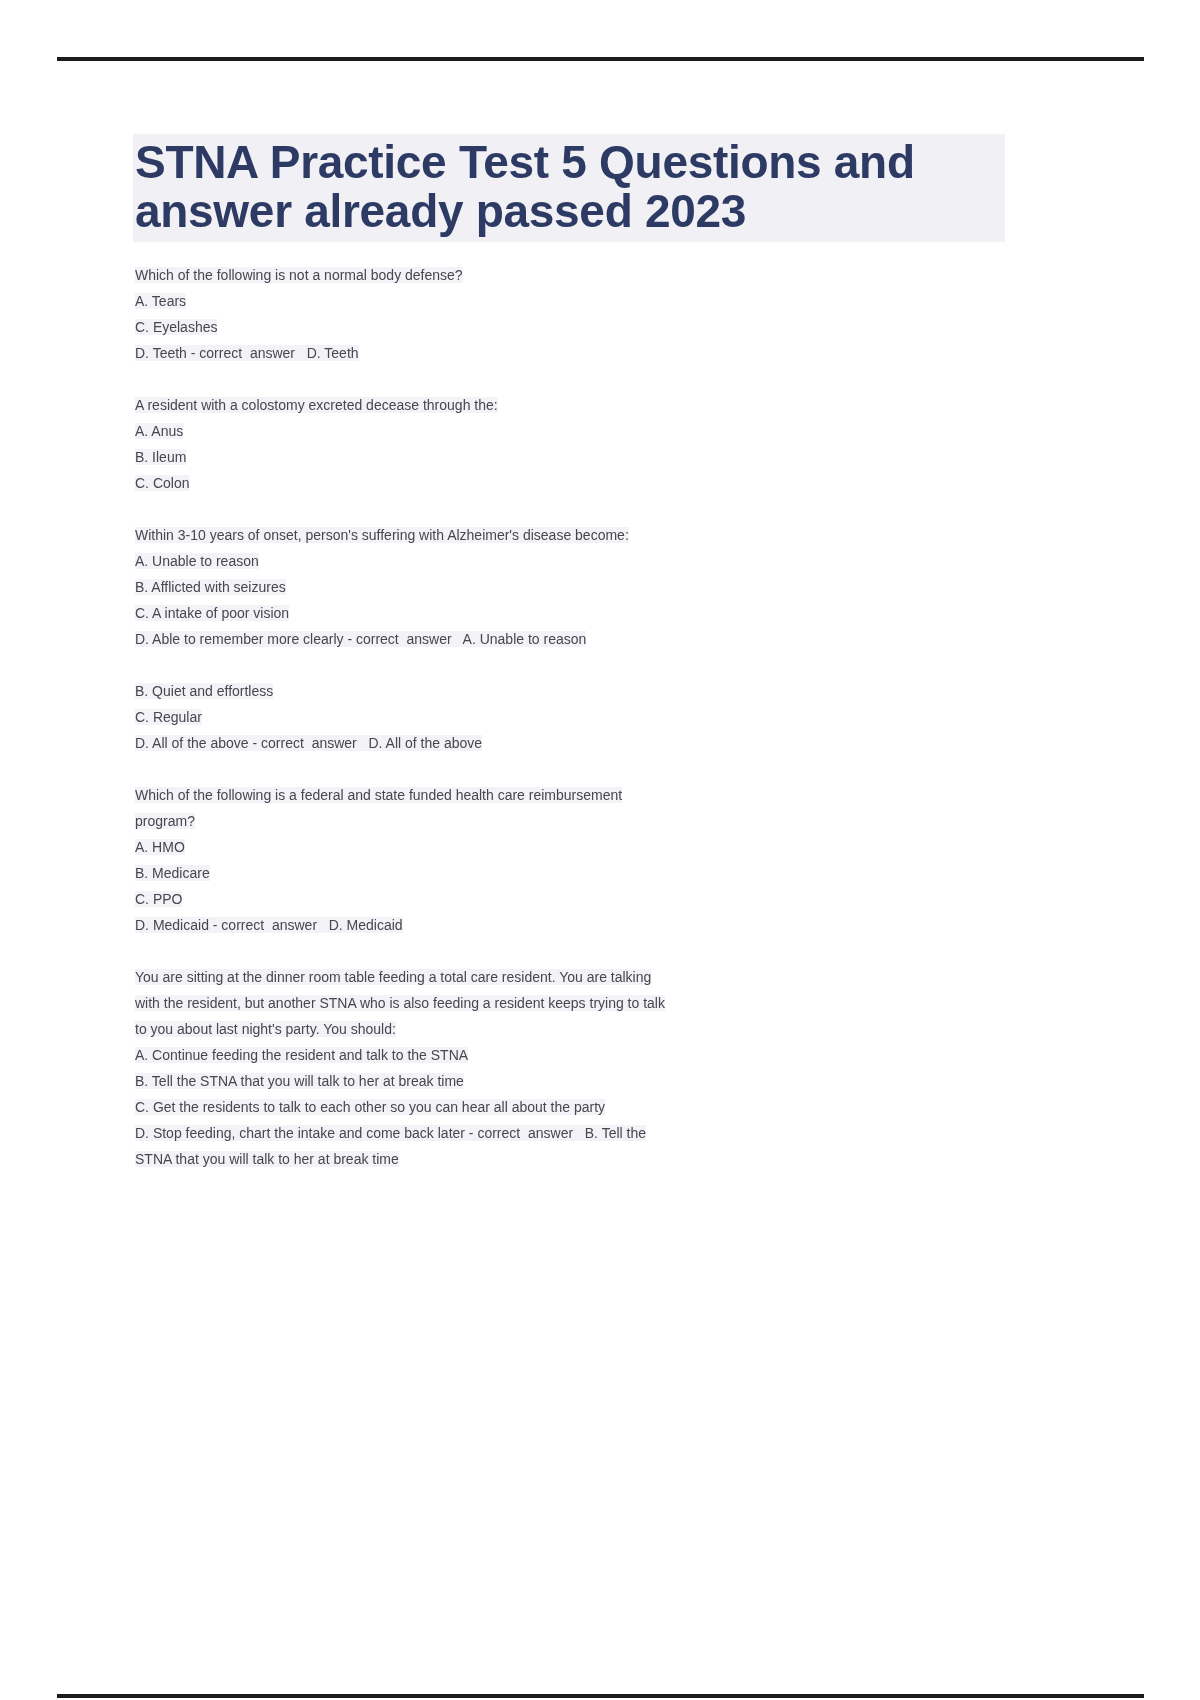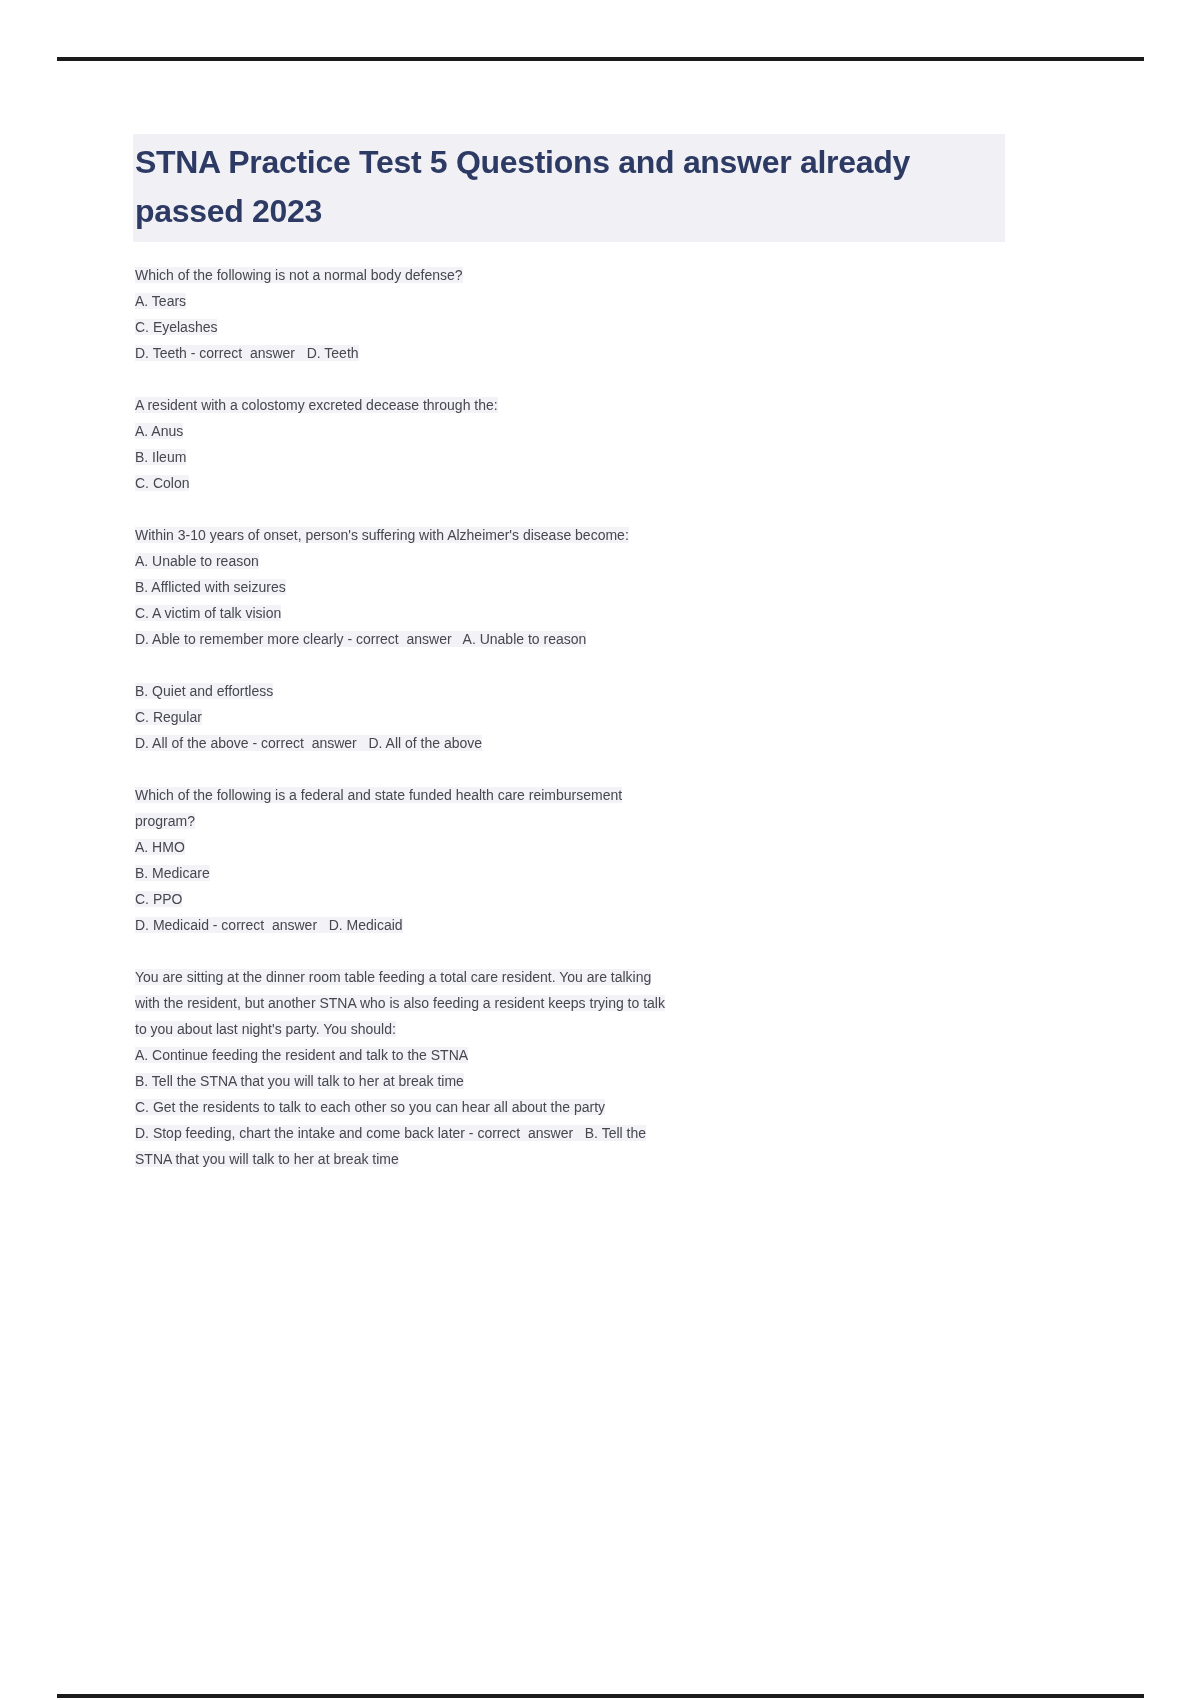--- a/index.html
+++ b/index.html
@@ -30,21 +30,21 @@
     position: absolute;
     left: 133px;
     top: 134px;
     width: 872px;
     background: #f0f0f5;
     padding: 4px 0 6px 2px;
     box-sizing: border-box;
   }
   h1.doc-title {
     margin: 0;
-    font-size: 32px;
+    font-size: 46px;
     line-height: 49px;
     font-weight: bold;
     color: #2d3a63;
     letter-spacing: -0.3px;
     max-width: 860px;
   }
   .content {
     position: absolute;
     left: 135px;
     top: 262px;
@@ -85,21 +85,21 @@
         <div class="qline"><span class="hl">A resident with a colostomy excreted decease through the:</span></div>
         <div class="qline"><span class="hl">A. Anus</span></div>
         <div class="qline"><span class="hl">B. Ileum</span></div>
         <div class="qline"><span class="hl">C. Colon</span></div>
       </div>
       <div class="spacer"></div>
       <div>
         <div class="qline"><span class="hl">Within 3-10 years of onset, person's suffering with Alzheimer's disease become:</span></div>
         <div class="qline"><span class="hl">A. Unable to reason</span></div>
         <div class="qline"><span class="hl">B. Afflicted with seizures</span></div>
-        <div class="qline"><span class="hl">C. A victim of talk vision</span></div>
+        <div class="qline"><span class="hl">C. A intake of poor vision</span></div>
         <div class="qline"><span class="hl">D. Able to remember more clearly - correct  answer   A. Unable to reason</span></div>
       </div>
       <div class="spacer"></div>
       <div>
         <div class="qline"><span class="hl">B. Quiet and effortless</span></div>
         <div class="qline"><span class="hl">C. Regular</span></div>
         <div class="qline"><span class="hl">D. All of the above - correct  answer   D. All of the above</span></div>
       </div>
       <div class="spacer"></div>
       <div>

